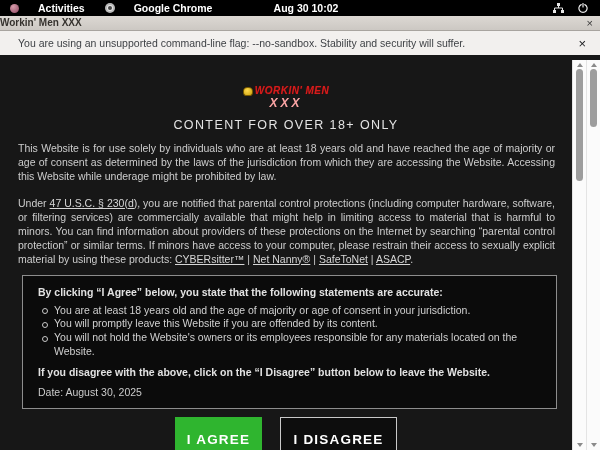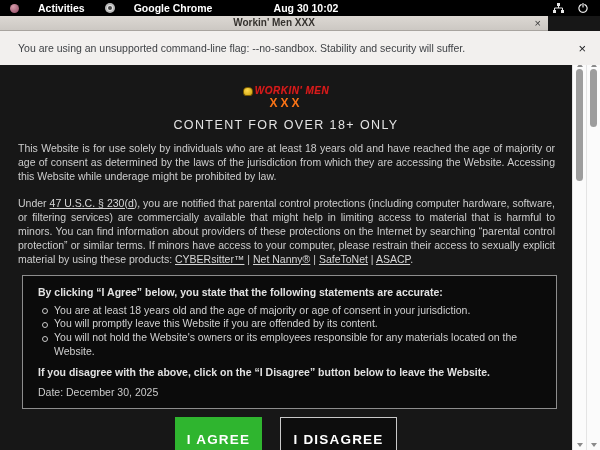--- a/index.html
+++ b/index.html
@@ -30,34 +30,34 @@
     border-radius:50%; background:#4a4a4a; box-shadow:0 0 0 1px #e6e6e6;
   }
   .topbar-clock {
     position:absolute; left:0; right:20px; text-align:center; pointer-events:none;padding-left:32px;
   }
   .topbar-right { margin-left:auto; display:flex; align-items:center; gap:13px; padding-right:12px; z-index:2; }
   .sysicon { color:#e8e8e8; display:block; }
 
   
   .titlebar {
-    position:absolute; top:16px; left:0; width:548px; height:15px;
+    position:absolute; top:16px; left:0; width:600px; height:15px;
     background:linear-gradient(#dcd8d3,#ccc8c3);
     border-bottom:1px solid #a8a49f;
     font-size:10px; font-weight:700; color:#35322e;
-    text-align:center; line-height:14px; z-index:20;
+    text-align:left; line-height:14px; z-index:20;
   }
   .titlebar-close {
     position:absolute; right:7px; top:0; font-size:11px; font-weight:400;
     color:#3a3a3a; line-height:14px; cursor:default;
   }
 
   
   .infobar {
-    position:absolute; top:31px; left:0; width:600px; height:34px;
+    position:absolute; top:31px; left:0; width:600px; height:24px;
     background:#f2f0ee; color:#3f4246; font-size:10.5px;
     display:flex; align-items:center; padding:0 14px 0 18px; z-index:10;
   }
   .infobar-close { margin-left:auto; font-size:13px; color:#202124; }
 
   
   .content {
     position:absolute; top:60px; left:0; width:572px; height:390px;
     background:#171717; color:#d0d0d0; font-size:10.5px; overflow:hidden;
   }
@@ -66,21 +66,21 @@
   .logo-badge {
     display:inline-block; width:10px; height:9px; border-radius:45% 45% 40% 40%;
     background:radial-gradient(circle at 40% 35%, #ffd94d, #caa10e);
     border:1px solid #7a5c00;
   }
   .logo-text-red {
     color:#d41c1c; font-weight:900; font-style:italic; font-size:10px;
     letter-spacing:.5px; text-shadow:0 0 1px #7e0f0f;
   }
   .logo-text-xxx {
-    color:#f97316; font-weight:900; font-size:12px;
+    color:#fca5a5; font-weight:900; font-style:italic; font-size:12px;
     letter-spacing:3px; line-height:11px;
   }
   .heading {
     margin-top:9px; text-align:center; color:#e4e4e4;
     font-size:12.5px; letter-spacing:1.4px; font-weight:500;
   }
   .para {
     margin:9px 17px 0 18px; text-align:justify; line-height:14px; color:#cdcdcd;
   }
   .para.second { margin-top:13px; }
@@ -180,21 +180,21 @@
   <p class="para second"><span>Under </span><a class="inline-link">47 U.S.C. § 230(d)</a><span>, you are notified that parental control protections (including computer hardware, software, or filtering services) are commercially available that might help in limiting access to material that is harmful to minors. You can find information about providers of these protections on the Internet by searching “parental control protection” or similar terms. If minors have access to your computer, please restrain their access to sexually explicit material by using these products: </span><a class="inline-link">CYBERsitter™</a><span> | </span><a class="inline-link">Net Nanny®</a><span> | </span><a class="inline-link">SafeToNet</a><span> | </span><a class="inline-link">ASACP</a><span>.</span></p>
 
   <div class="agreement-box">
     <div class="box-intro">By clicking “I Agree” below, you state that the following statements are accurate:</div>
     <ul class="box-list">
       <li>You are at least 18 years old and the age of majority or age of consent in your jurisdiction.</li>
       <li>You will promptly leave this Website if you are offended by its content.</li>
       <li>You will not hold the Website's owners or its employees responsible for any materials located on the Website.</li>
     </ul>
     <div class="box-disagree">If you disagree with the above, click on the “I Disagree” button below to leave the Website.</div>
-    <div class="box-date">Date: December 30, 2025</div>
+    <div class="box-date">Date: August 30, 2025</div>
   </div>
 
 </div>
 
 <div class="btn-row">
   <button class="btn btn-agree">I AGREE</button>
   <button class="btn btn-disagree">I DISAGREE</button>
 </div>
 
 <div class="scroll-strip">

